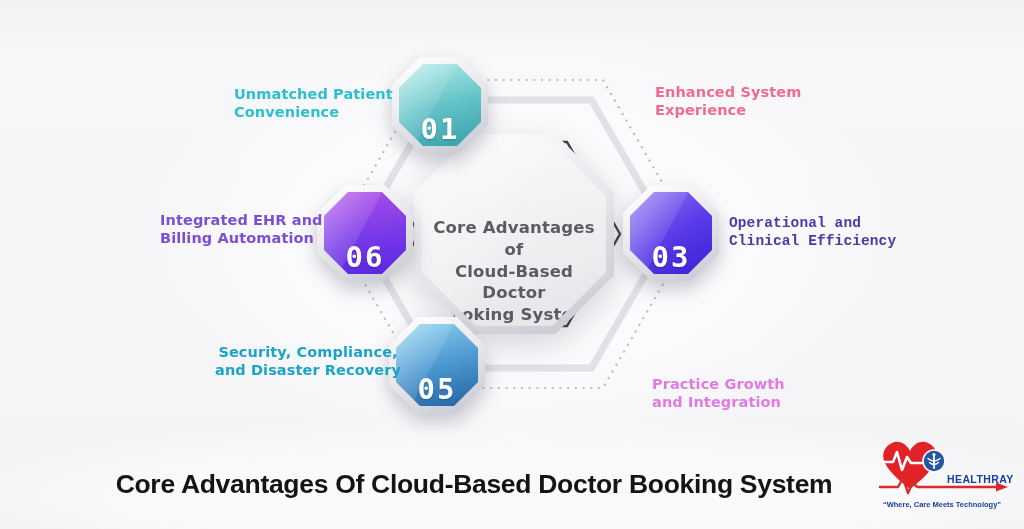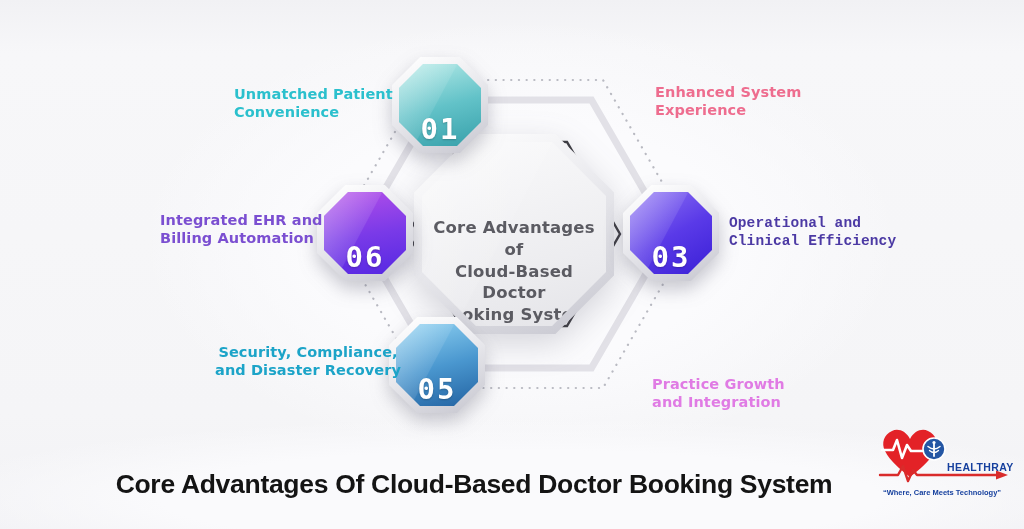--- a/index.html
+++ b/index.html
@@ -45,21 +45,21 @@
 
   .lbl{position:absolute;font-weight:bold;font-size:14.5px;line-height:1.26;
     white-space:pre-line;letter-spacing:.1px;}
   .lbl1{left:234px;top:85px;} .lbl2{left:655px;top:83px;} .lbl3{left:729px;top:214px;font-family:Liberation Mono, monospace;}
   .lbl4{left:652px;top:347px;} .lbl5{left:215px;top:343px;text-align:center;} .lbl6{left:160px;top:211px;}
 
   .footer-title{position:absolute;left:0;top:469px;width:948px;text-align:center;
     font-family:"Liberation Sans",sans-serif;font-weight:bold;font-size:26.5px;
     letter-spacing:-0.3px;color:#141414;}
 
-  .logo{position:absolute;left:876px;top:425px;width:144px;height:84px;}
+  .logo{position:absolute;left:876px;top:437px;width:144px;height:84px;}
   .logo-name-text{font-family:"Liberation Sans",sans-serif;font-weight:bold;font-size:10.5px;letter-spacing:.4px;}
   .logo-tagline-text{font-family:"Liberation Sans",sans-serif;font-weight:bold;font-size:7.5px;}
 </style>
 </head>
 <body>
 
 <div class="canvas">
 
   <div class="bg-glow"></div>
   <div class="bg-band-bottom"></div>

